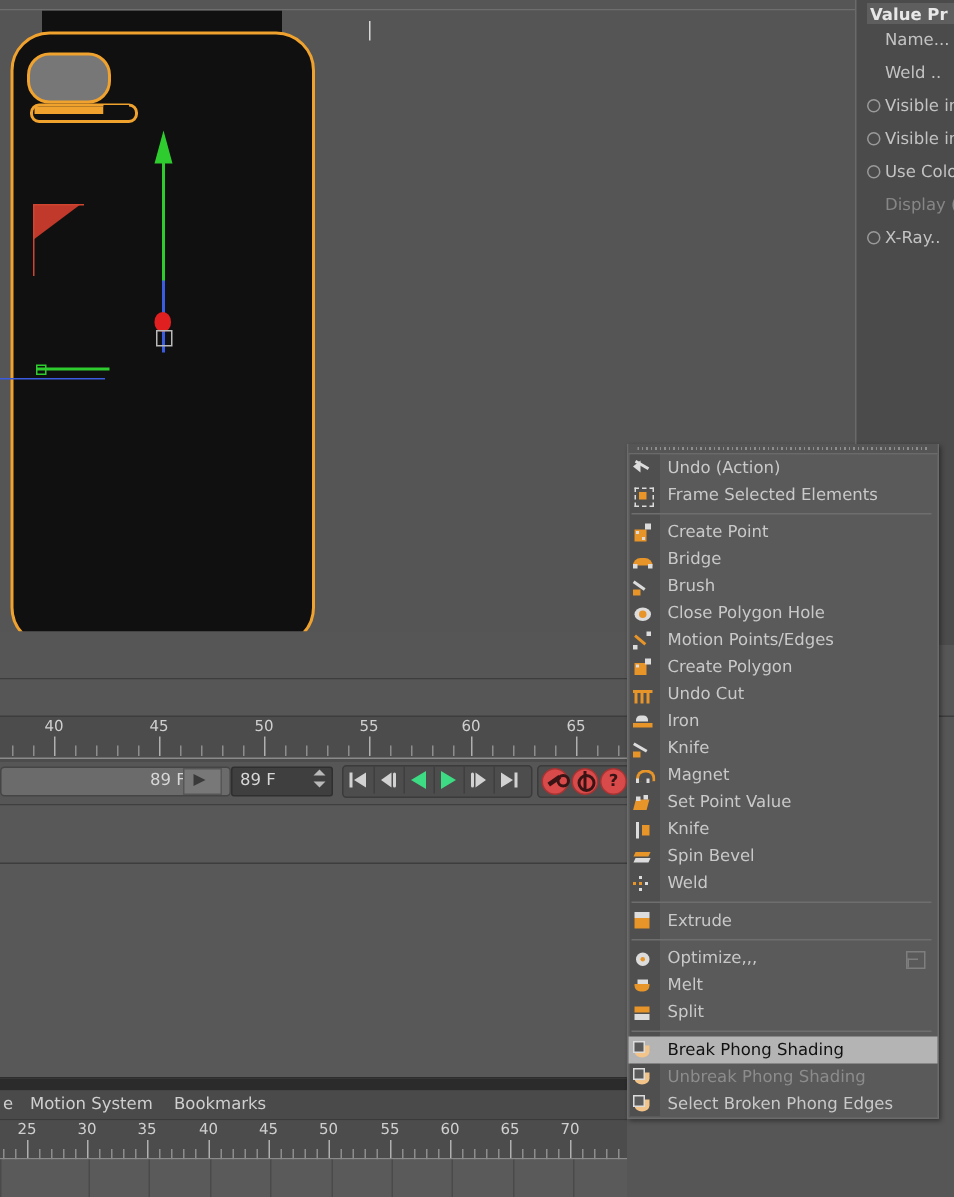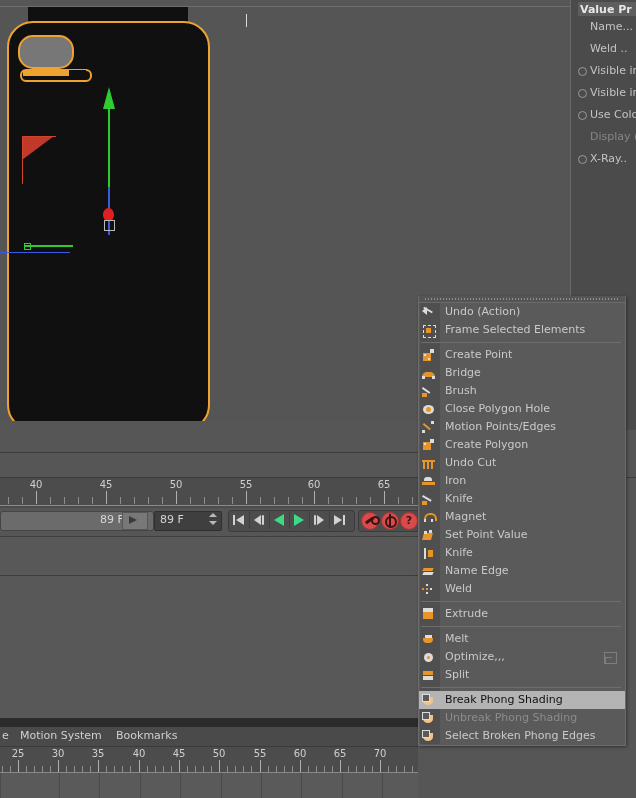--- a/index.html
+++ b/index.html
@@ -528,21 +528,21 @@
         </span>
         <span class="mi-lbl">Knife</span>
       </div>
       <div class="mi">
         <span class="mi-ico">
           <span class="ic">
             <span style="position: absolute; left: 1px; top: 3px; width: 10px; height: 3px; background: rgb(231, 148, 40); transform: skewX(-25deg);"></span>
             <span style="position: absolute; left: 1px; top: 7px; width: 10px; height: 3px; background: rgb(220, 220, 220); transform: skewX(-25deg);"></span>
           </span>
         </span>
-        <span class="mi-lbl">Name Edge</span>
+        <span class="mi-lbl">Spin Bevel</span>
       </div>
       <div class="mi">
         <span class="mi-ico">
           <span class="ic">
             <span style="position: absolute; left: 0px; top: 5px; width: 2px; height: 2px; background: rgb(231, 148, 40);"></span>
             <span style="position: absolute; left: 4px; top: 5px; width: 2px; height: 2px; background: rgb(231, 148, 40);"></span>
             <span style="position: absolute; left: 8px; top: 5px; width: 2px; height: 2px; background: rgb(220, 220, 220);"></span>
             <span style="position: absolute; left: 4px; top: 1px; width: 2px; height: 2px; background: rgb(220, 220, 220);"></span>
             <span style="position: absolute; left: 4px; top: 9px; width: 2px; height: 2px; background: rgb(220, 220, 220);"></span>
           </span>
@@ -556,39 +556,39 @@
             <span style="position: absolute; left: 1px; top: 0px; width: 10px; height: 4px; background: rgb(220, 220, 220);"></span>
             <span style="position: absolute; left: 1px; top: 4px; width: 10px; height: 7px; background: rgb(231, 148, 40);"></span>
           </span>
         </span>
         <span class="mi-lbl">Extrude</span>
       </div>
       <div class="mi-sep"></div>
       <div class="mi">
         <span class="mi-ico">
           <span class="ic">
+            <span style="position: absolute; left: 2px; top: 2px; width: 9px; height: 9px; background: rgb(220, 220, 220); border-radius: 50%;"></span>
+            <span style="position: absolute; left: 5px; top: 5px; width: 3px; height: 3px; background: rgb(231, 148, 40); border-radius: 50%;"></span>
+          </span>
+        </span>
+        <span class="mi-lbl">Optimize,,,</span>
+        <span class="mi-opt"></span>
+      </div>
+      <div class="mi">
+        <span class="mi-ico">
+          <span class="ic">
             <span style="position: absolute; left: 1px; top: 5px; width: 10px; height: 5px; background: rgb(231, 148, 40); border-radius: 0px 0px 4px 4px;"></span>
             <span style="position: absolute; left: 3px; top: 2px; width: 7px; height: 3px; background: rgb(220, 220, 220);"></span>
           </span>
         </span>
         <span class="mi-lbl">Melt</span>
       </div>
       <div class="mi">
         <span class="mi-ico">
           <span class="ic">
-            <span style="position: absolute; left: 2px; top: 2px; width: 9px; height: 9px; background: rgb(220, 220, 220); border-radius: 50%;"></span>
-            <span style="position: absolute; left: 5px; top: 5px; width: 3px; height: 3px; background: rgb(231, 148, 40); border-radius: 50%;"></span>
-          </span>
-        </span>
-        <span class="mi-lbl">Optimize,,,</span>
-        <span class="mi-opt"></span>
-      </div>
-      <div class="mi">
-        <span class="mi-ico">
-          <span class="ic">
             <span style="position: absolute; left: 1px; top: 2px; width: 10px; height: 4px; background: rgb(231, 148, 40);"></span>
             <span style="position: absolute; left: 1px; top: 7px; width: 10px; height: 4px; background: rgb(220, 220, 220);"></span>
           </span>
         </span>
         <span class="mi-lbl">Split</span>
       </div>
       <div class="mi-sep"></div>
       <div class="mi sel">
         <span class="mi-ico">
           <span class="ic">

